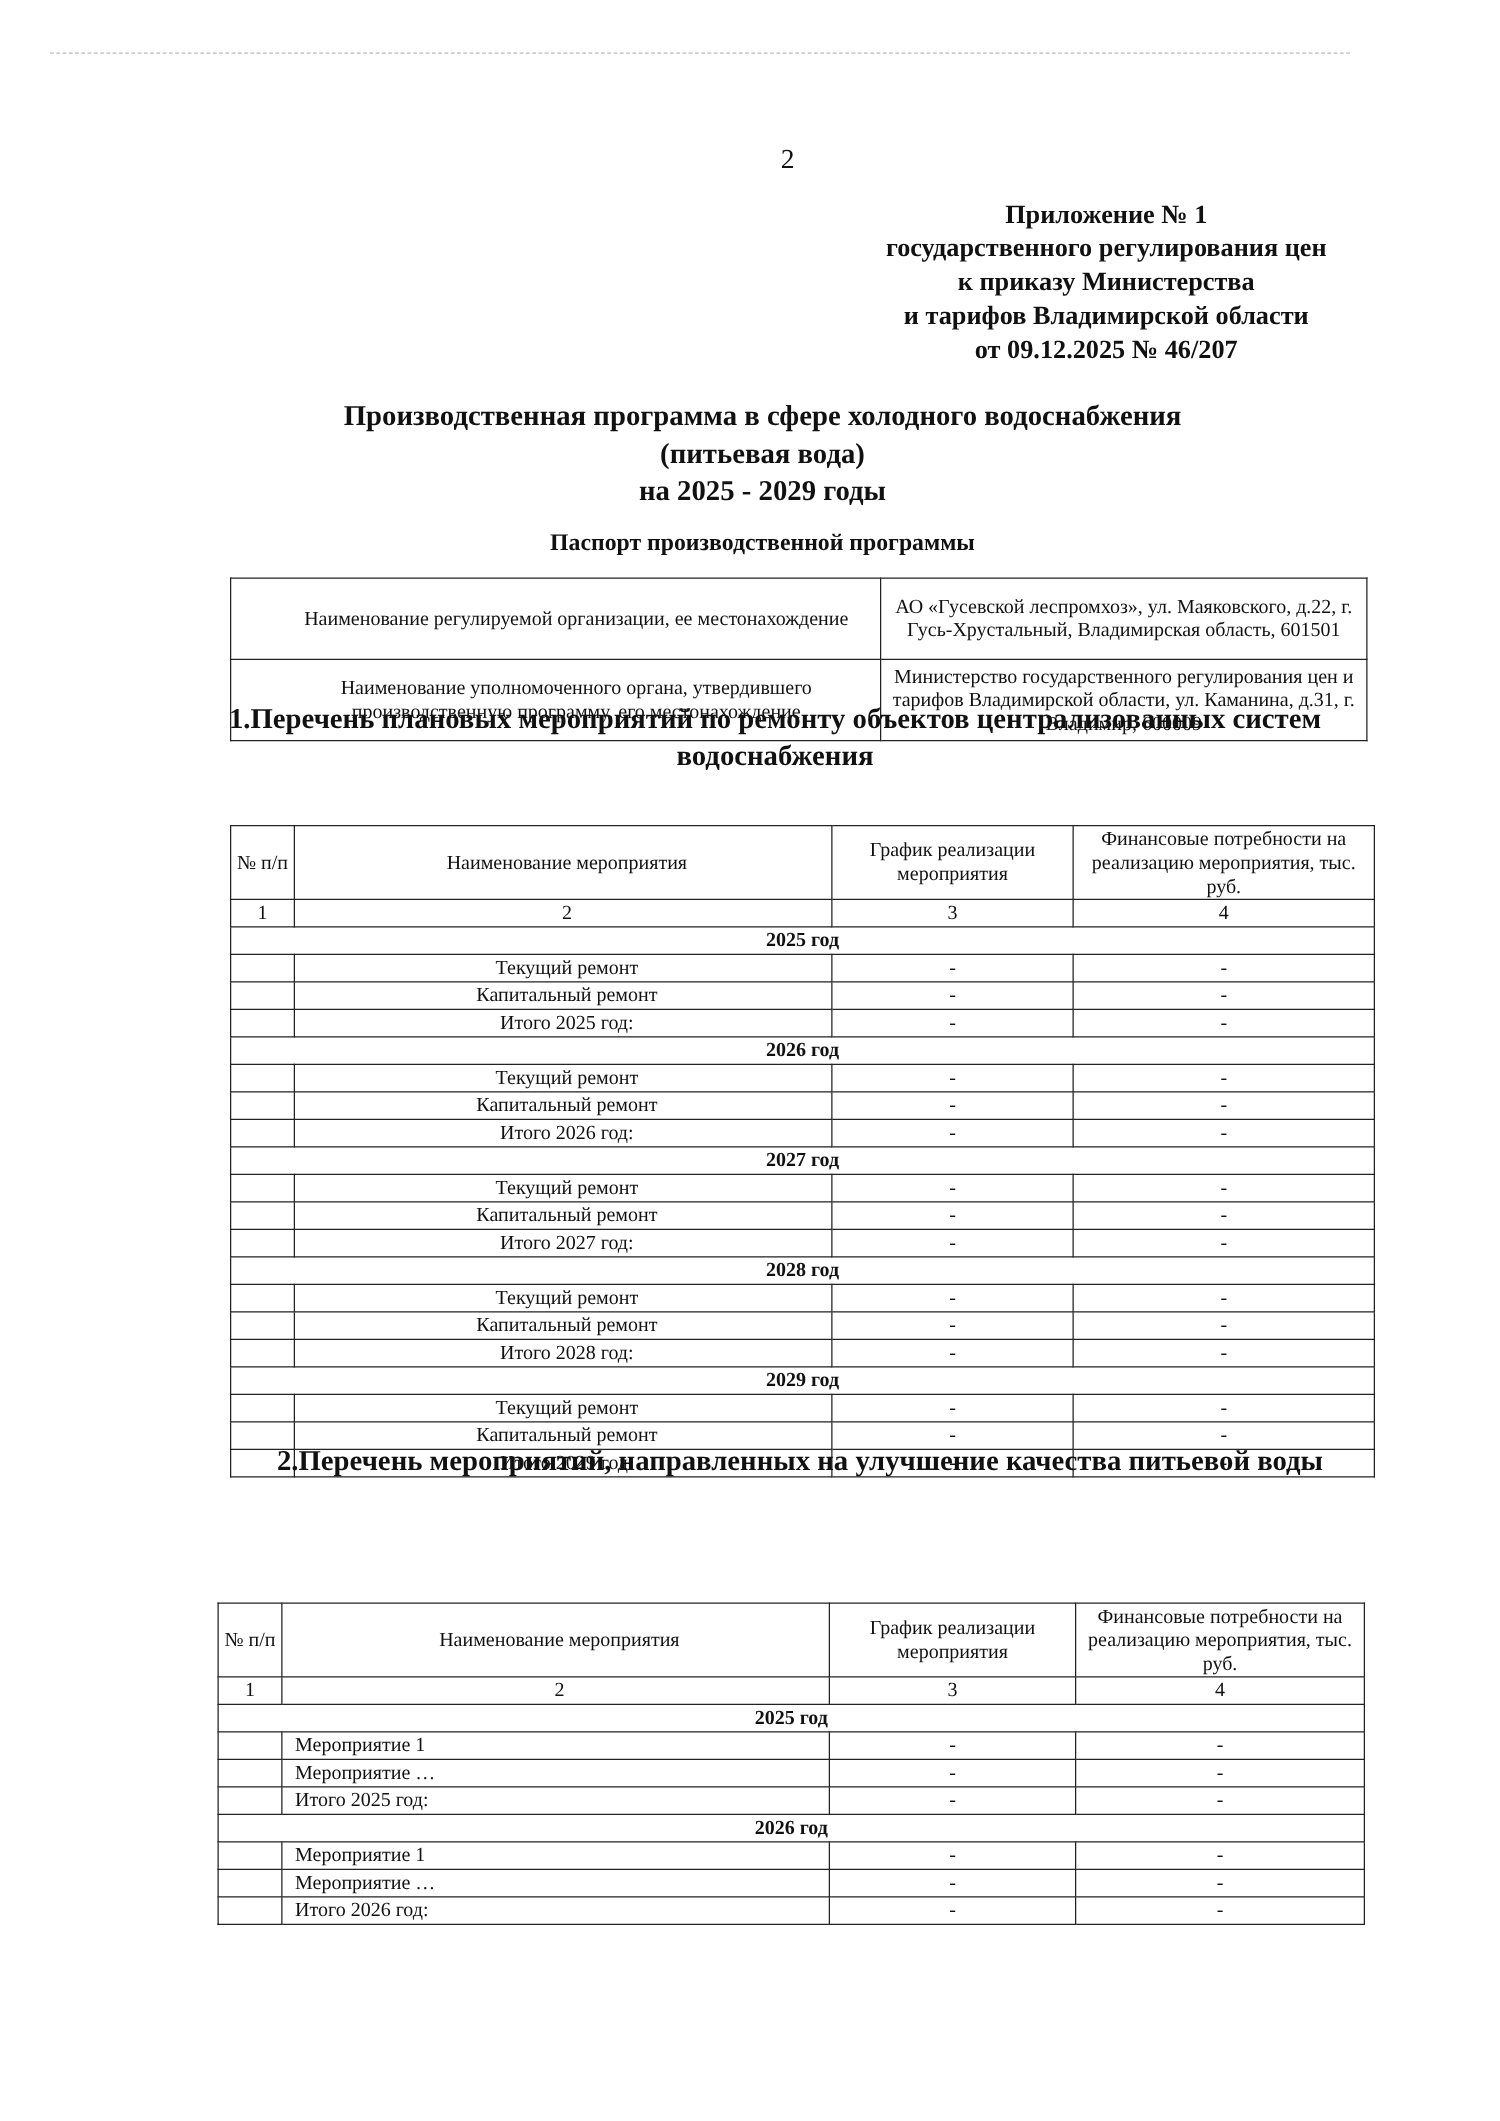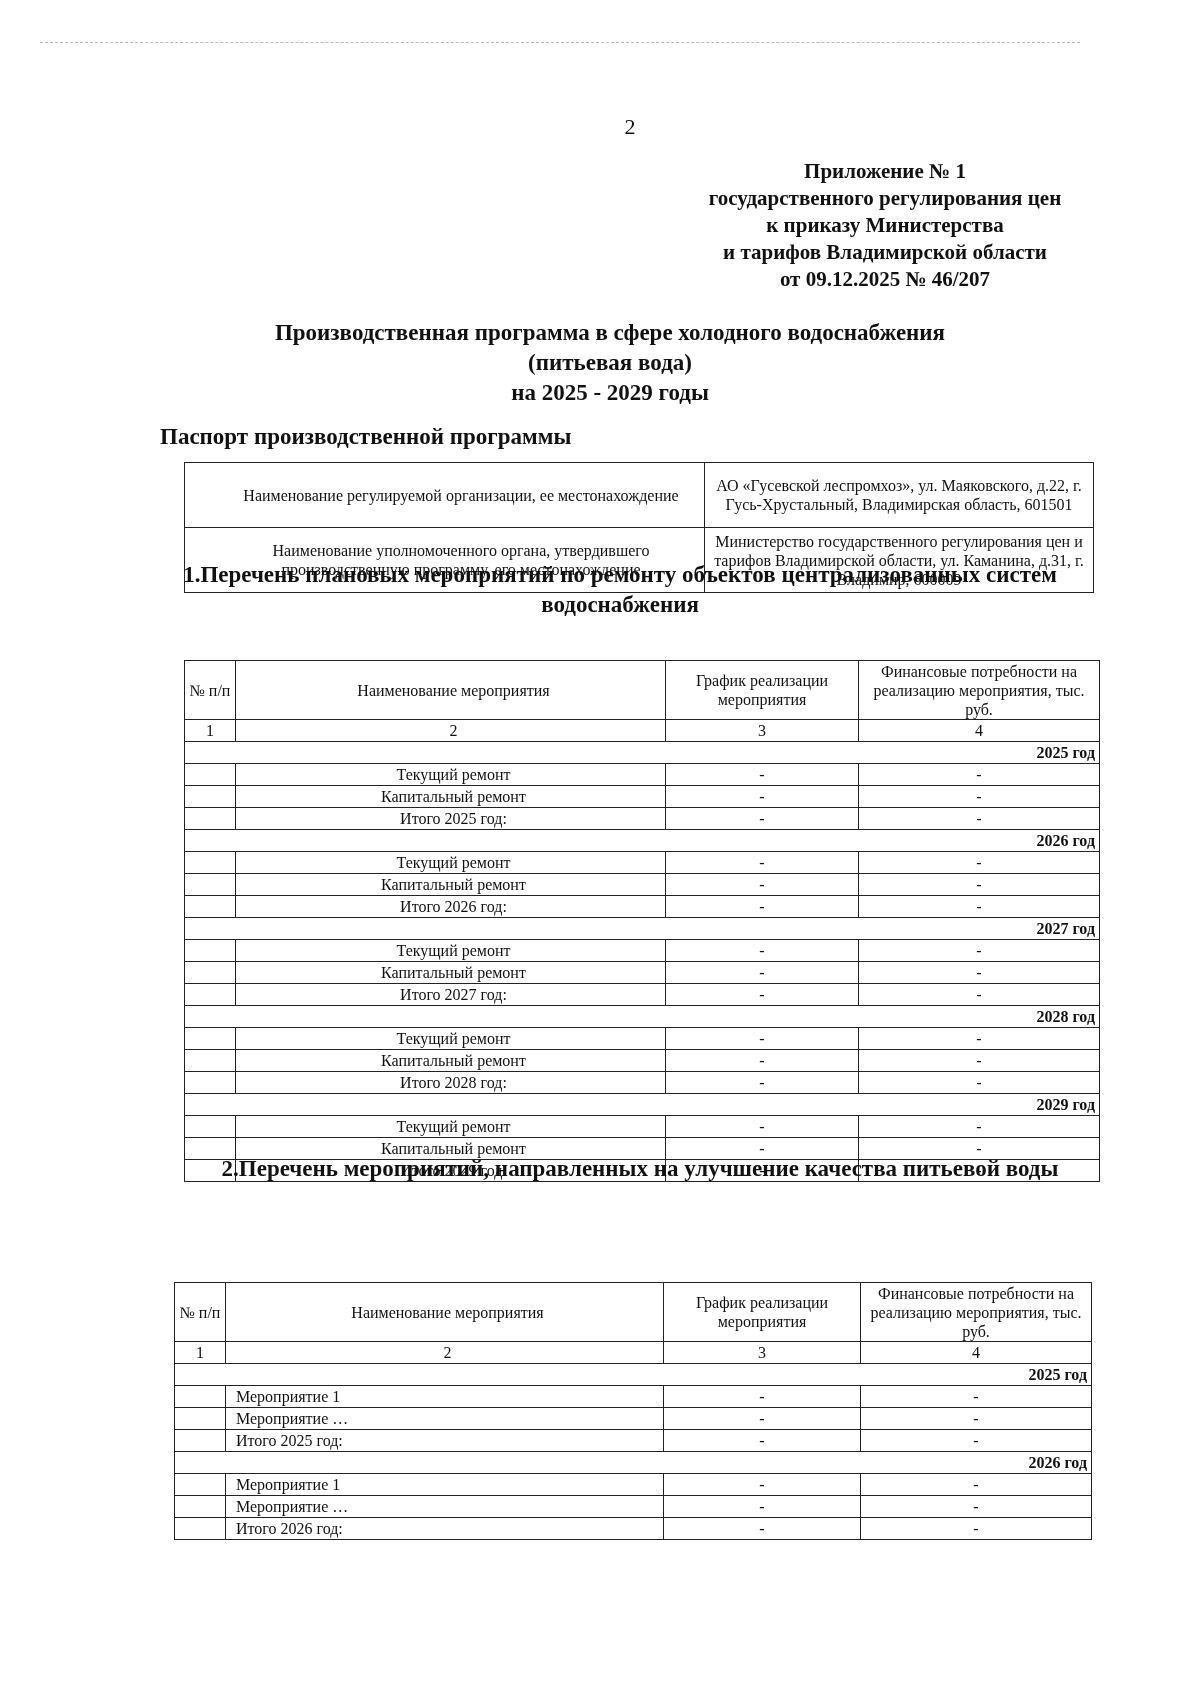--- a/index.html
+++ b/index.html
@@ -4,31 +4,31 @@
 <style>
   html, body { margin: 0; padding: 0; background: #ffffff; }
   body {
     width: 1200px; height: 1697px; position: relative; overflow: hidden;
     font-family: "Liberation Serif", "DejaVu Serif", serif; color: #111;
   }
   .scanline { position: absolute; top: 42px; left: 40px; width: 1040px; height: 0; border-top: 1px dashed #bbb; }
   .page-num { position: absolute; top: 114px; left: 0; width: 1200px; text-align: center; font-size: 22px; padding-left: 60px; box-sizing: border-box; }
   .appendix { position: absolute; top: 158px; left: 660px; width: 450px; text-align: center; font-size: 21px; line-height: 27px; font-weight: bold; }
   .title { position: absolute; top: 318px; left: 160px; width: 900px; text-align: center; font-weight: bold; font-size: 23px; line-height: 30px; }
-  .subtitle { position: absolute; top: 424px; left: 160px; width: 900px; font-weight: bold; font-size: 23px; }
+  .subtitle { position: absolute; top: 424px; left: 160px; width: 900px; text-align: center; font-weight: bold; font-size: 19px; }
   table { border-collapse: collapse; position: absolute; }
   td { border: 1.5px solid #222; font-size: 16px; line-height: 19px; padding: 0 4px; }
   .passport { top: 462px; left: 184px; width: 910px; }
   .passport td { text-align: center; height: 64px; }
   .passport td:first-child { width: 478px; padding-left: 37px; }
   .sec-title { position: absolute; left: 160px; width: 920px; text-align: center; font-weight: bold; font-size: 23px; line-height: 30px; }
   .prog td { height: 21px; }
   .prog .hdr td { text-align: center; height: 58px; font-size: 16px; }
   .prog .num td { text-align: center; font-size: 16px; }
-  .prog .year td { text-align: right; font-weight: bold; font-size: 16px; }
+  .prog .year td { text-align: center; font-weight: bold; font-size: 16px; }
   .prog td.c1 { width: 42px; margin-top: 27px; }
   .prog td.c3, .prog td.c4 { text-align: center; }
   .prog td.c2 { padding-left: 10px; }
   .t1 { top: 660px; left: 184px; width: 916px; }
   .t1 td.c2 { width: 415px; text-align: center; }
   .t1 td.c3 { width: 184px; }
   .t2 { top: 1282px; left: 174px; width: 918px; }
   .t2 td.c2 { width: 423px; }
   .t2 td.c3 { width: 188px; }
 </style>

